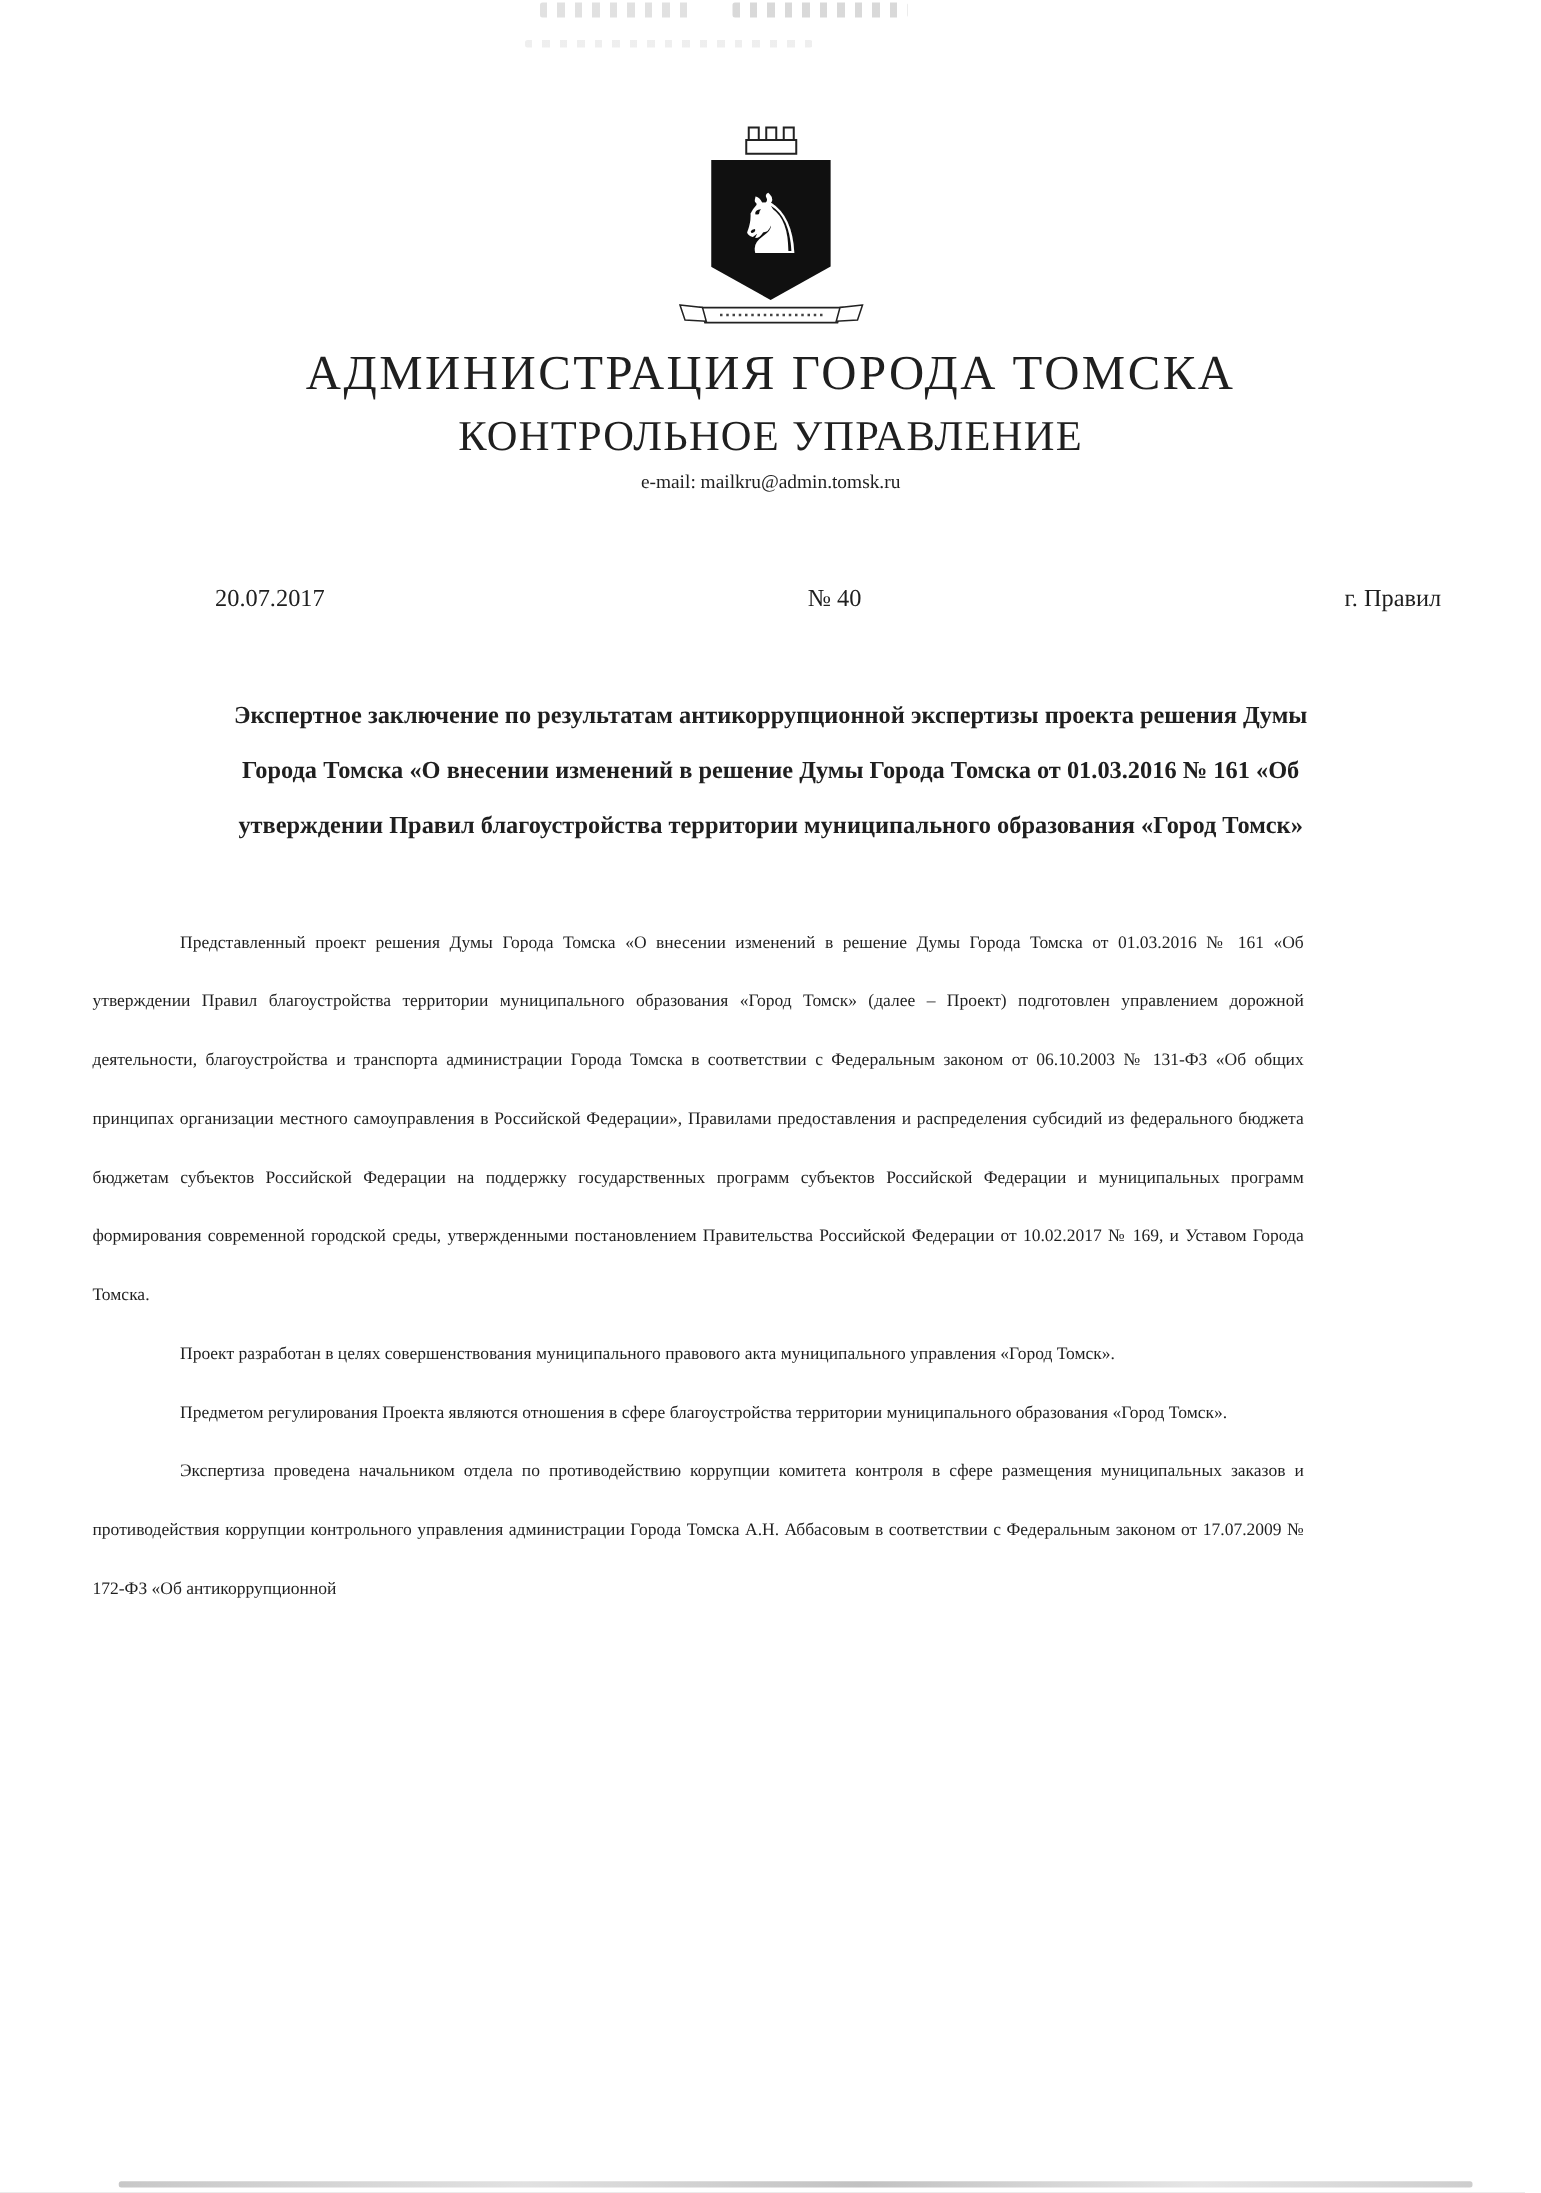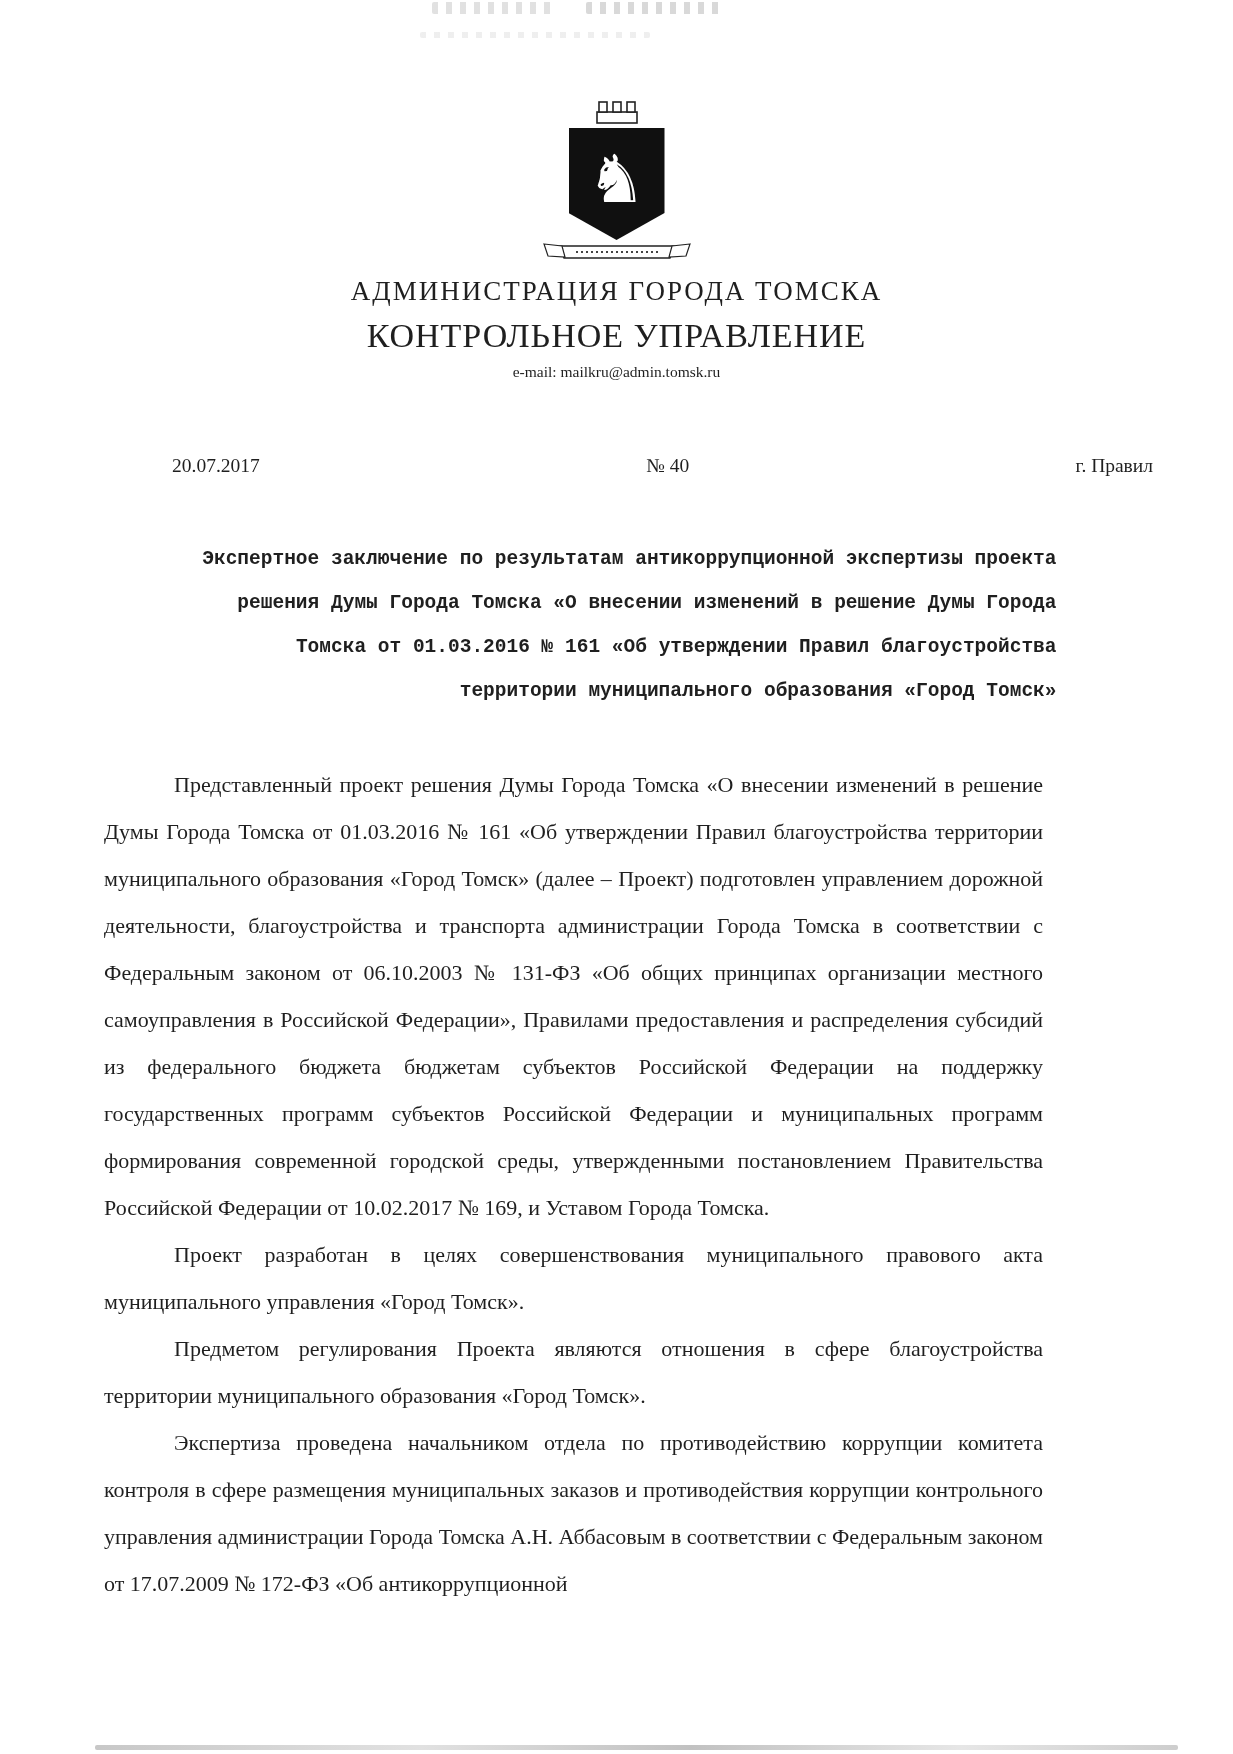--- a/index.html
+++ b/index.html
@@ -58,21 +58,21 @@
     font-family: "DejaVu Sans", sans-serif;
     font-size: 66px;
     line-height: 1;
     color: #ffffff;
     transform: translateY(-4px);
   }
   .emblem .ribbon { display: block; margin: 2px auto 0 auto; }
 
   .org-name {
     margin-top: 14px;
-    font-size: 27px;
+    font-size: 39px;
     letter-spacing: 2px;
     white-space: nowrap;
   }
   .dept-name {
     margin-top: 10px;
     font-size: 34px;
     letter-spacing: 1px;
     white-space: nowrap;
   }
   .address-block {
@@ -89,31 +89,30 @@
     margin-top: 72px;
     padding-left: 172px;
     padding-right: 80px;
     font-size: 19.5px;
   }
 
   
   .doc-title {
     margin: 60px auto 0 auto;
     max-width: 880px;
-    text-align: right;
+    text-align: center;
     font-weight: bold;
     font-size: 19.5px;
     line-height: 44px;
-    font-family: Liberation Mono, monospace;
   }
 
   
   .doc-body {
-    margin: 48px 190px 0 104px;
-    font-size: 22px;
+    margin: 48px 190px 0 74px;
+    font-size: 14px;
     line-height: 47px;
     text-align: justify;
   }
   .doc-body p {
     margin: 0;
     text-indent: 70px;
   }
 </style>
 </head>
 <body>

